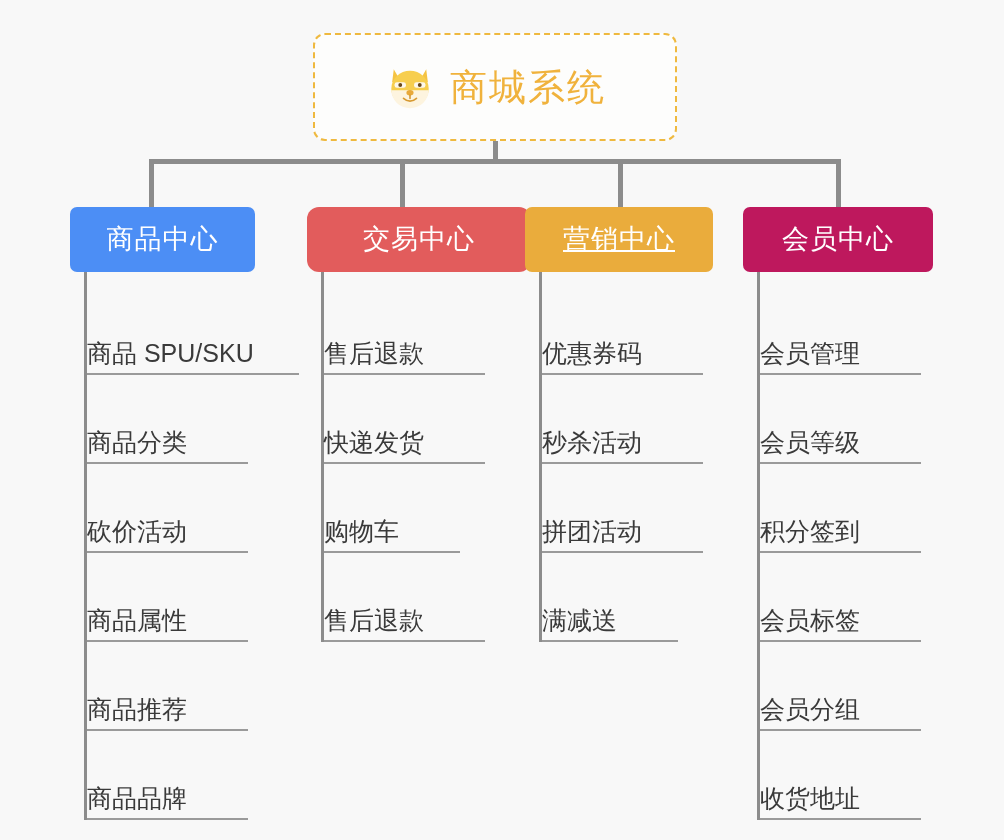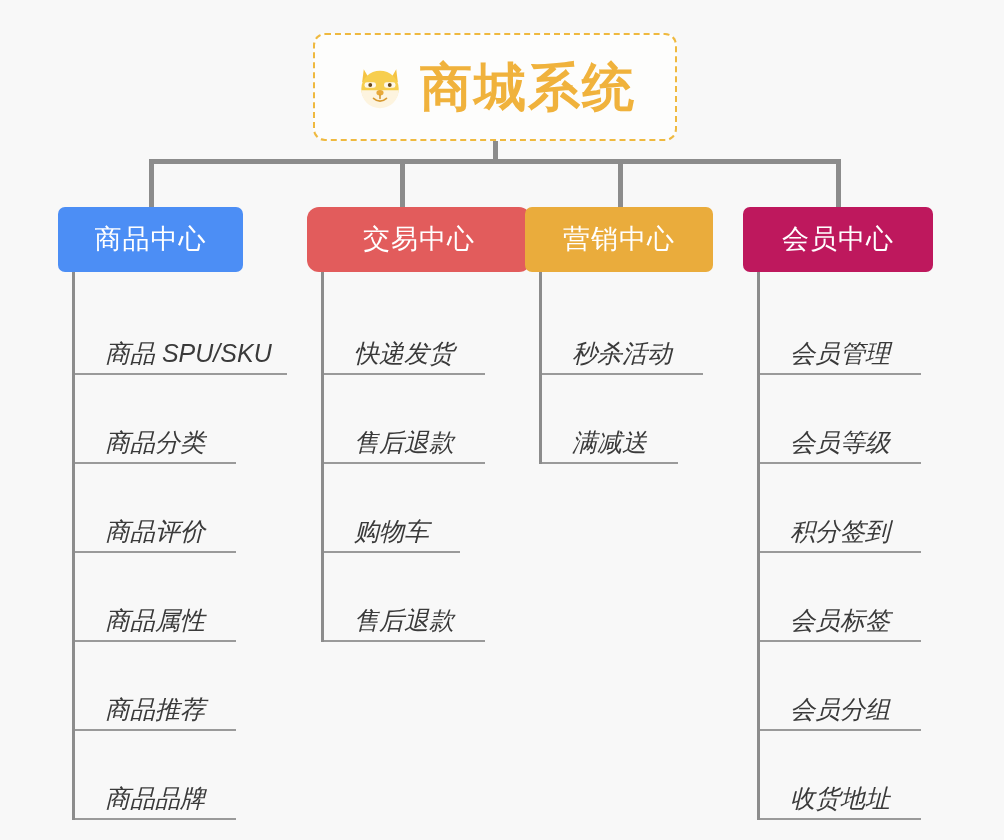--- a/index.html
+++ b/index.html
@@ -32,84 +32,82 @@
     justify-content: center;
     gap: 14px;
   }
   .root-icon {
     width: 52px;
     height: 52px;
     flex: none;
     display: block;
   }
   .root-title {
-    font-size: 52px;
+    font-size: 37px;
     color: #f0b23c;
     letter-spacing: 2px;
     line-height: 1;
     white-space: nowrap;
-    font-weight: 700;
+    font-weight: 400;
   }
 
   
   .conn {
     position: absolute;
     background: #8c8c8c;
   }
   .conn-stem-top { left: 493px; top: 141px; width: 5px; height: 22px; }
   .conn-bus { left: 149px; top: 159px; width: 691px; height: 5px; }
   .conn-drop { top: 159px; width: 5px; height: 48px; }
   .conn-drop.c1 { left: 149px; }
   .conn-drop.c2 { left: 400px; }
   .conn-drop.c3 { left: 618px; }
   .conn-drop.c4 { left: 836px; }
 
   
   .column {
     position: absolute;
     top: 207px;
   }
-  .col1 { left: 58px;  width: 232px; }
+  .col1 { left: 70px;  width: 232px; }
   .col2 { left: 307px; width: 232px; }
   .col3 { left: 525px; width: 232px; }
   .col4 { left: 743px; width: 232px; }
 
   .cat-header {
     height: 65px;
     border-radius: 7px;
     display: flex;
     align-items: center;
     justify-content: center;
     color: #ffffff;
     font-size: 27px;
     letter-spacing: 1px;
     line-height: 1;
     white-space: nowrap;
   }
   .col1 .cat-header { width: 185px; background: #4c8ef5; }
   .col2 .cat-header { width: 224px; background: #e25c5c; border-radius: 12px; }
-  .col3 .cat-header { width: 188px; background: #eaac3c; }
+  .col3 .cat-header { width: 188px; background: #eaac3c; text-decoration: underline; }
   .col4 .cat-header { width: 190px; background: #7ac142; }
 
   
   .leaf-list {
     position: relative;
     margin-top: 0;
     padding-top: 14px;
     border-left: 3px solid #8c8c8c;
     margin-left: 14px;
   }
   .leaf-item {
     position: relative;
     height: 89px;
     display: flex;
     align-items: flex-end;
-    padding-left: 30px;
     padding-bottom: 2px;
-    font-style: italic;
   }
   .leaf-underline {
     position: absolute;
     left: 0;
     bottom: 0;
     height: 2px;
     background: #9a9a9a;
   }
   .leaf-label {
     font-size: 25px;
@@ -155,21 +153,21 @@
     <div class="leaf-list">
       <div class="leaf-item">
         <span class="leaf-label">商品 SPU/SKU</span>
         <span class="leaf-underline" style="width: 212px;"></span>
       </div>
       <div class="leaf-item">
         <span class="leaf-label">商品分类</span>
         <span class="leaf-underline" style="width: 161px;"></span>
       </div>
       <div class="leaf-item">
-        <span class="leaf-label">商品评价</span>
+        <span class="leaf-label">砍价活动</span>
         <span class="leaf-underline" style="width: 161px;"></span>
       </div>
       <div class="leaf-item">
         <span class="leaf-label">商品属性</span>
         <span class="leaf-underline" style="width: 161px;"></span>
       </div>
       <div class="leaf-item">
         <span class="leaf-label">商品推荐</span>
         <span class="leaf-underline" style="width: 161px;"></span>
       </div>
@@ -179,45 +177,53 @@
       </div>
     </div>
   </div>
 
   <div class="column col2">
     <div class="cat-header" style="background: rgb(226, 92, 92);">
       <span>交易中心</span>
     </div>
     <div class="leaf-list">
       <div class="leaf-item">
+        <span class="leaf-label">售后退款</span>
+        <span class="leaf-underline" style="width: 161px;"></span>
+      </div>
+      <div class="leaf-item">
         <span class="leaf-label">快递发货</span>
-        <span class="leaf-underline" style="width: 161px;"></span>
-      </div>
-      <div class="leaf-item">
-        <span class="leaf-label">售后退款</span>
         <span class="leaf-underline" style="width: 161px;"></span>
       </div>
       <div class="leaf-item">
         <span class="leaf-label">购物车</span>
         <span class="leaf-underline" style="width: 136px;"></span>
       </div>
       <div class="leaf-item">
         <span class="leaf-label">售后退款</span>
         <span class="leaf-underline" style="width: 161px;"></span>
       </div>
     </div>
   </div>
 
   <div class="column col3">
     <div class="cat-header" style="background: rgb(234, 172, 60);">
       <span>营销中心</span>
     </div>
     <div class="leaf-list">
       <div class="leaf-item">
+        <span class="leaf-label">优惠券码</span>
+        <span class="leaf-underline" style="width: 161px;"></span>
+      </div>
+      <div class="leaf-item">
         <span class="leaf-label">秒杀活动</span>
+        <span class="leaf-underline" style="width: 161px;"></span>
+      </div>
+      <div class="leaf-item">
+        <span class="leaf-label">拼团活动</span>
         <span class="leaf-underline" style="width: 161px;"></span>
       </div>
       <div class="leaf-item">
         <span class="leaf-label">满减送</span>
         <span class="leaf-underline" style="width: 136px;"></span>
       </div>
     </div>
   </div>
 
   <div class="column col4">

